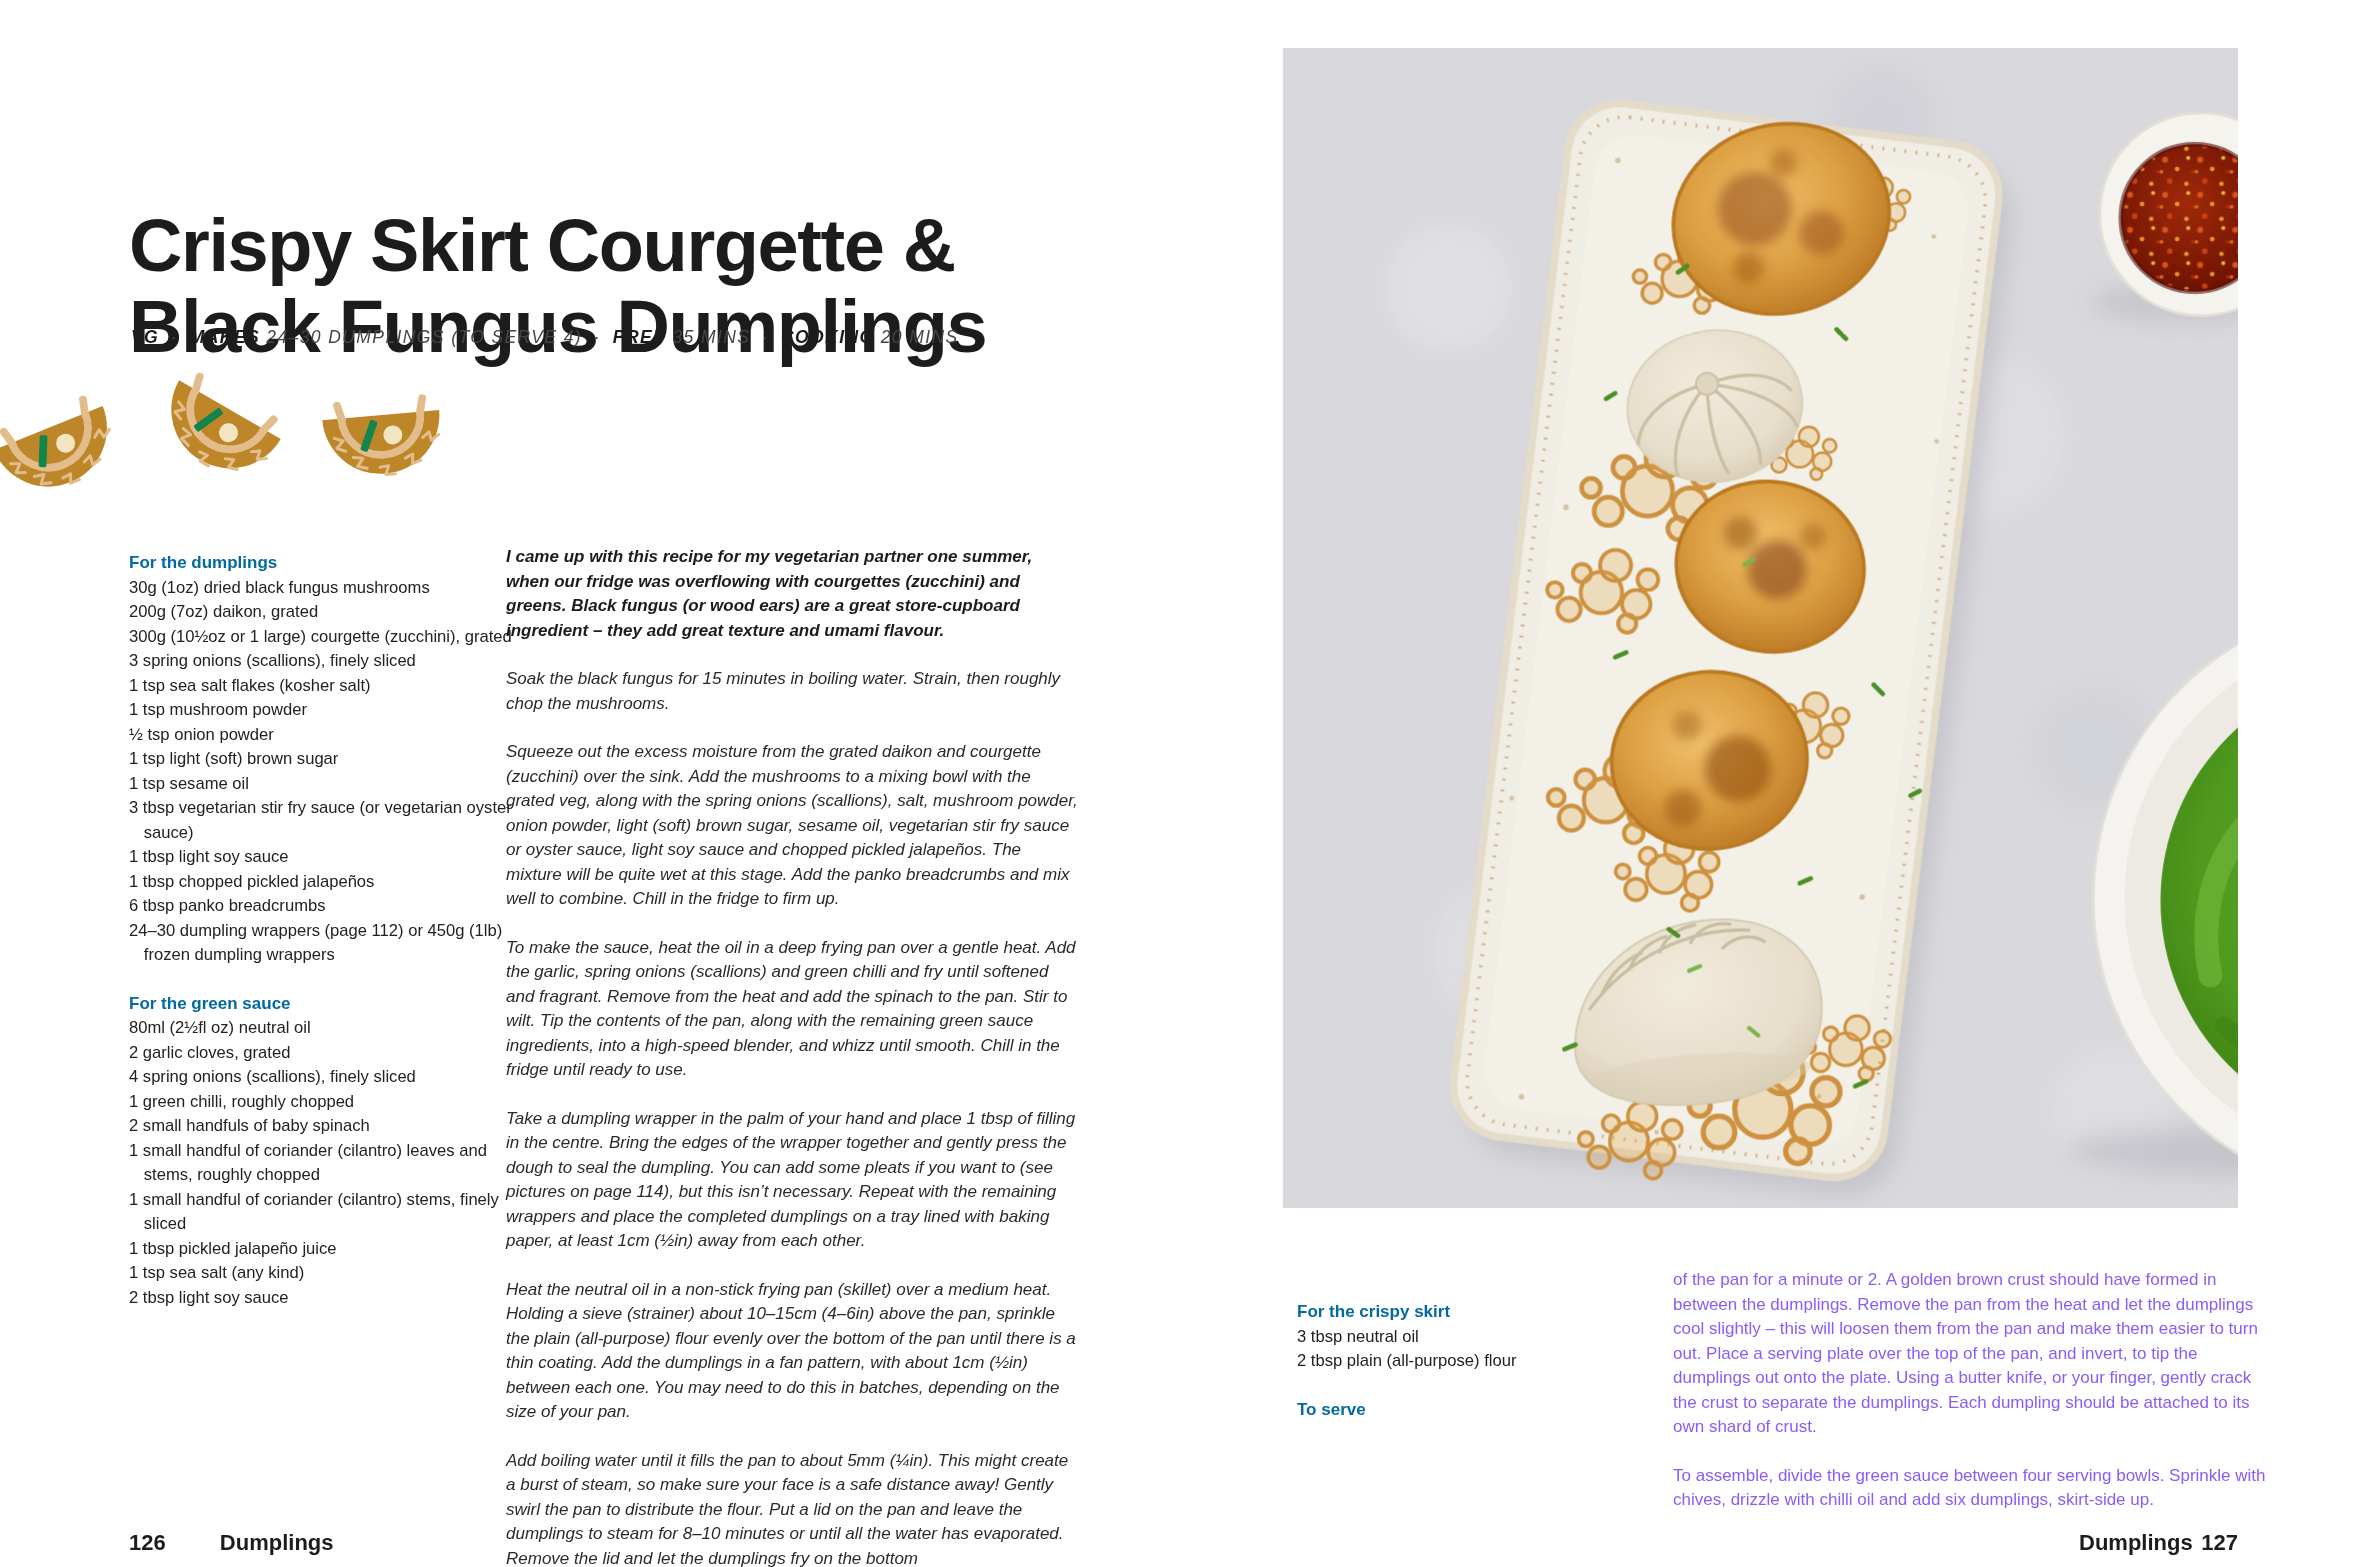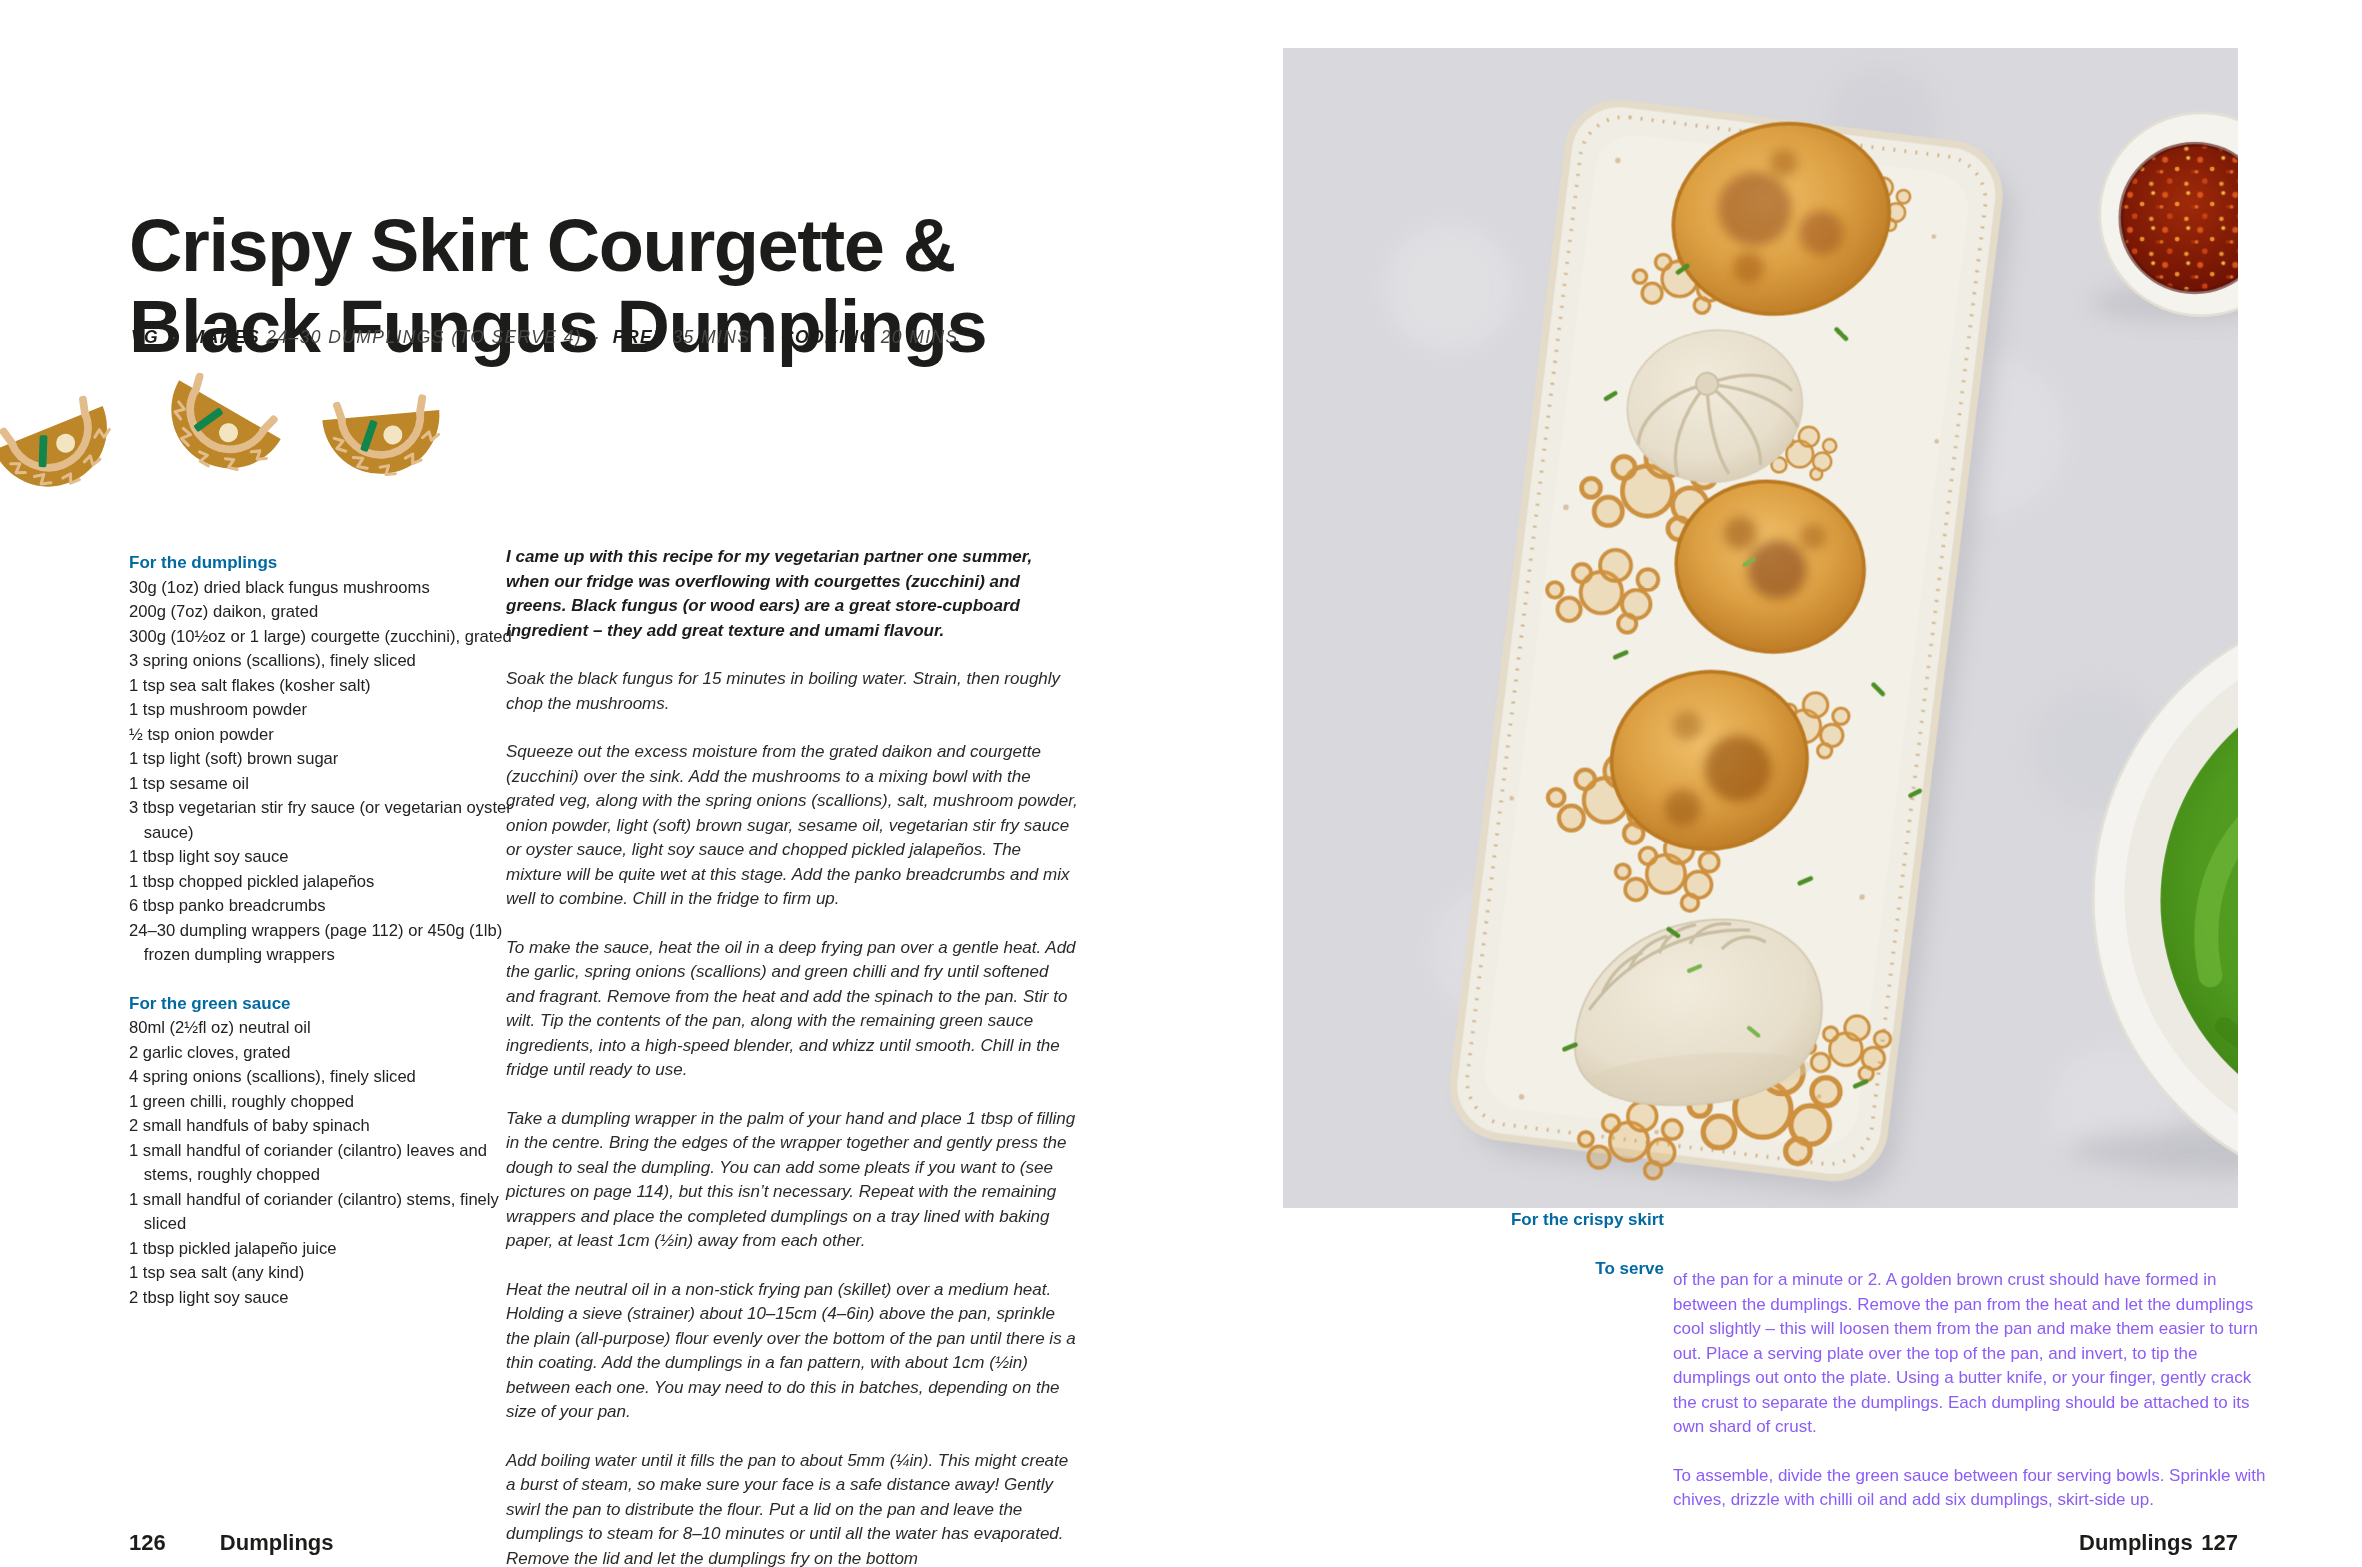--- a/index.html
+++ b/index.html
@@ -32,22 +32,22 @@
 
   .method{position:absolute;left:506px;top:497px;width:574px;
           font-size:17px;line-height:24.5px;color:#2a2a29;}
   .method p{margin:0 0 24px 0;font-style:italic;}
   .method p.intro{font-weight:700;color:#1c1c1a;}
 
   
   .photo{position:absolute;left:1283px;top:0;width:955px;height:1160px;overflow:hidden;background:#d9d9dd;}
   .photo svg{display:block;}
 
-  .crispy{position:absolute;left:1297px;top:1160px;width:367px;
-          font-size:16.6px;line-height:24.5px;color:#222221;text-align:right;}
+  .crispy{position:absolute;left:1297px;top:1252px;width:367px;
+          font-size:16.6px;line-height:24.5px;color:#222221;}
   .crispy .ing-group + .ing-group{margin-top:24px;}
 
   .continue{position:absolute;left:1673px;top:1220px;width:595px;
             font-size:17px;line-height:24.5px;color:#8b5cf6;}
   .continue p{margin:0 0 24px 0;}
 
   
   .footer{position:absolute;top:1482px;font-size:22px;font-weight:700;color:#1c1c1a;}
   .footer-left{left:129px;}
   .footer-left .section{margin-left:48px;}
@@ -351,20 +351,25 @@
             <circle cx="1300" cy="860" r="2.5"></circle>
             <circle cx="1050" cy="950" r="2.5"></circle>
         </g>
       </g>
     </svg>
   </div>
 
   <div class="crispy">
     <div class="ing-group">
       <h3>For the crispy skirt</h3>
+      <ul>
+
+      <li>3 tbsp neutral oil</li>
+          <li>2 tbsp plain (all-purpose) flour</li>
+        </ul>
     </div>
     <div class="ing-group">
       <h3>To serve</h3>
     </div>
   </div>
 
   <div class="continue">
 
   <p>of the pan for a minute or 2. A golden brown crust should have formed in between the dumplings. Remove the pan from the heat and let the dumplings cool slightly – this will loosen them from the pan and make them easier to turn out. Place a serving plate over the top of the pan, and invert, to tip the dumplings out onto the plate. Using a butter knife, or your finger, gently crack the crust to separate the dumplings. Each dumpling should be attached to its own shard of crust.</p>
       <p>To assemble, divide the green sauce between four serving bowls. Sprinkle with chives, drizzle with chilli oil and add six dumplings, skirt-side up.</p>

